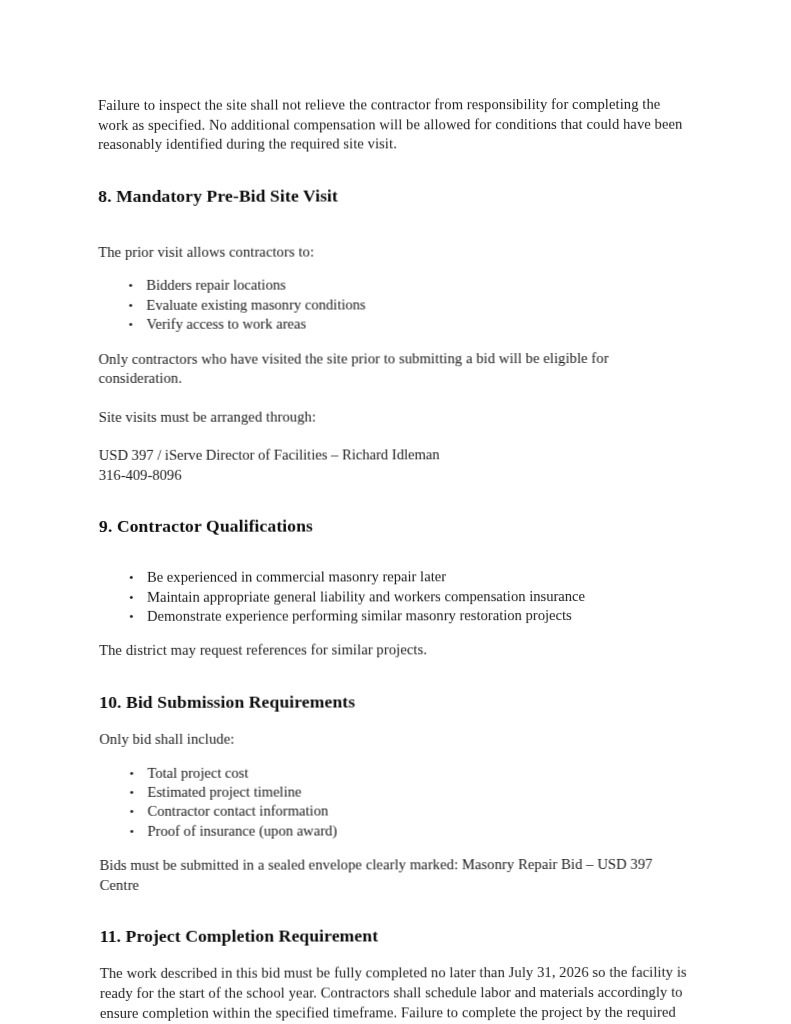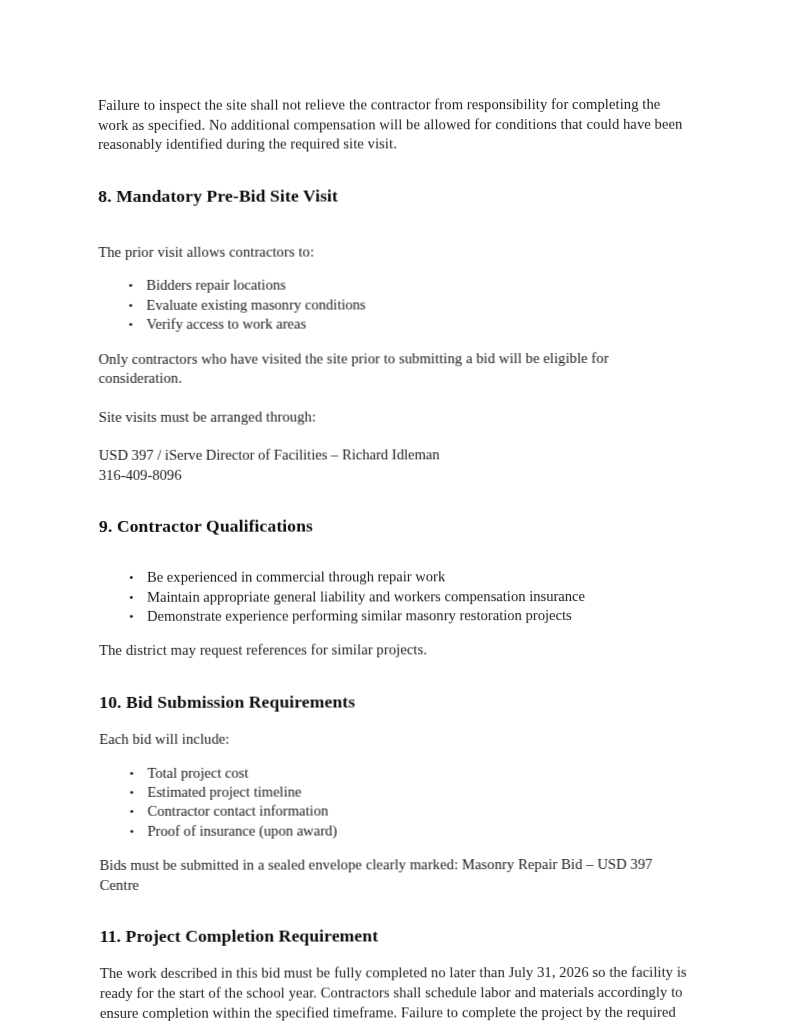--- a/index.html
+++ b/index.html
@@ -127,41 +127,41 @@
     <div class="gap-before-heading"></div>
 
     <h2 class="section-heading">9. Contractor Qualifications</h2>
     <div class="gap-after-heading"></div>
 
     <div class="gap-before-list"></div>
 
     <ul class="bullet-list">
       <li>
         <span class="bullet-glyph">•</span>
-        <span>Be experienced in commercial through repair work</span>
+        <span>Be experienced in commercial masonry repair later</span>
       </li>
       <li>
         <span class="bullet-glyph">•</span>
         <span>Maintain appropriate general liability and workers compensation insurance</span>
       </li>
       <li>
         <span class="bullet-glyph">•</span>
         <span>Demonstrate experience performing similar masonry restoration projects</span>
       </li>
     </ul>
     <div class="gap-after-list"></div>
 
     <p class="body-text">The district may request references for similar projects.</p>
 
     <div class="gap-before-heading"></div>
 
     <h2 class="section-heading">10. Bid Submission Requirements</h2>
     <div class="gap-after-heading"></div>
 
-    <p class="body-text">Each bid will include:</p>
+    <p class="body-text">Only bid shall include:</p>
     <div class="gap-before-list"></div>
 
     <ul class="bullet-list">
       <li>
         <span class="bullet-glyph">•</span>
         <span>Total project cost</span>
       </li>
       <li>
         <span class="bullet-glyph">•</span>
         <span>Estimated project timeline</span>

